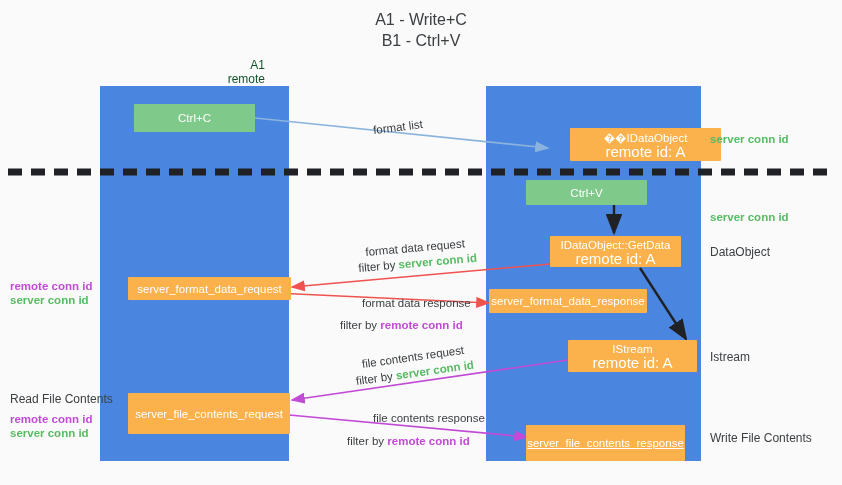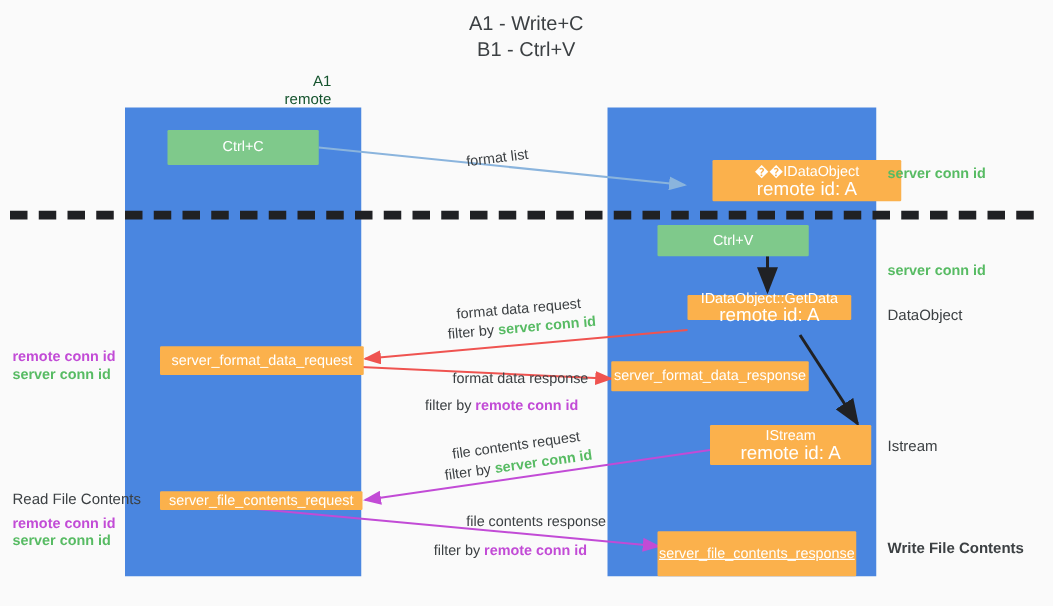--- a/index.html
+++ b/index.html
@@ -108,39 +108,39 @@
 
   <div class="node orange" style="left:548px;top:128px;width:151px;height:33px;margin-left:22px;">
     <span>��IDataObject</span>
     <span class="l2">remote id: A</span>
   </div>
 
   <div class="node green" style="left:526px;top:180px;width:121px;height:25px;">
     <span>Ctrl+V</span>
   </div>
 
-  <div class="node orange" style="left:550px;top:236px;width:131px;height:20px;">
+  <div class="node orange" style="left:550px;top:236px;width:131px;height:31px;">
     <span>IDataObject::GetData</span>
     <span class="l2">remote id: A</span>
   </div>
 
   <div class="node orange" style="left:489px;top:289px;width:158px;height:24px;">
     <span>server_format_data_response</span>
   </div>
 
   <div class="node orange" style="left:128px;top:277px;width:163px;height:23px;">
     <span>server_format_data_request</span>
   </div>
 
   <div class="node orange" style="left:568px;top:340px;width:129px;height:32px;">
     <span>IStream</span>
     <span class="l2">remote id: A</span>
   </div>
 
-  <div class="node orange" style="left:128px;top:393px;width:162px;height:15px;">
+  <div class="node orange" style="left:128px;top:393px;width:162px;height:41px;">
     <span>server_file_contents_request</span>
   </div>
 
   <div class="node orange" style="left:526px;top:425px;width:159px;height:36px;text-decoration:underline;">
     <span>server_file_contents_response</span>
   </div>
 
   <svg class="layer front">
     <line x1="8" y1="172" x2="834" y2="172" stroke="#202124" stroke-width="7" stroke-dasharray="14 9" stroke-linecap="butt"></line>
   </svg>
@@ -170,21 +170,21 @@
   <div class="lbl" style="left:373px;top:411px;">file contents response</div>
   <div class="lbl" style="left:347px;top:434px;">
     <span>filter by</span>
     <span class="magenta-t">remote conn id</span>
   </div>
 
   <div class="lbl green-t" style="left:710px;top:132px;">server conn id</div>
   <div class="lbl green-t" style="left:710px;top:210px;">server conn id</div>
   <div class="lbl big" style="left:710px;top:245px;">DataObject</div>
   <div class="lbl big" style="left:710px;top:350px;">Istream</div>
-  <div class="lbl big" style="left:710px;top:431px;font-weight:bold;">Write File Contents</div>
+  <div class="lbl big" style="left:710px;top:431px;">Write File Contents</div>
 
   <div class="lbl magenta-t" style="left:10px;top:279px;">remote conn id</div>
   <div class="lbl green-t" style="left:10px;top:293px;">server conn id</div>
 
   <div class="lbl big" style="left:10px;top:392px;">Read File Contents</div>
   <div class="lbl magenta-t" style="left:10px;top:412px;">remote conn id</div>
   <div class="lbl green-t" style="left:10px;top:426px;">server conn id</div>
 
 </div>
 

